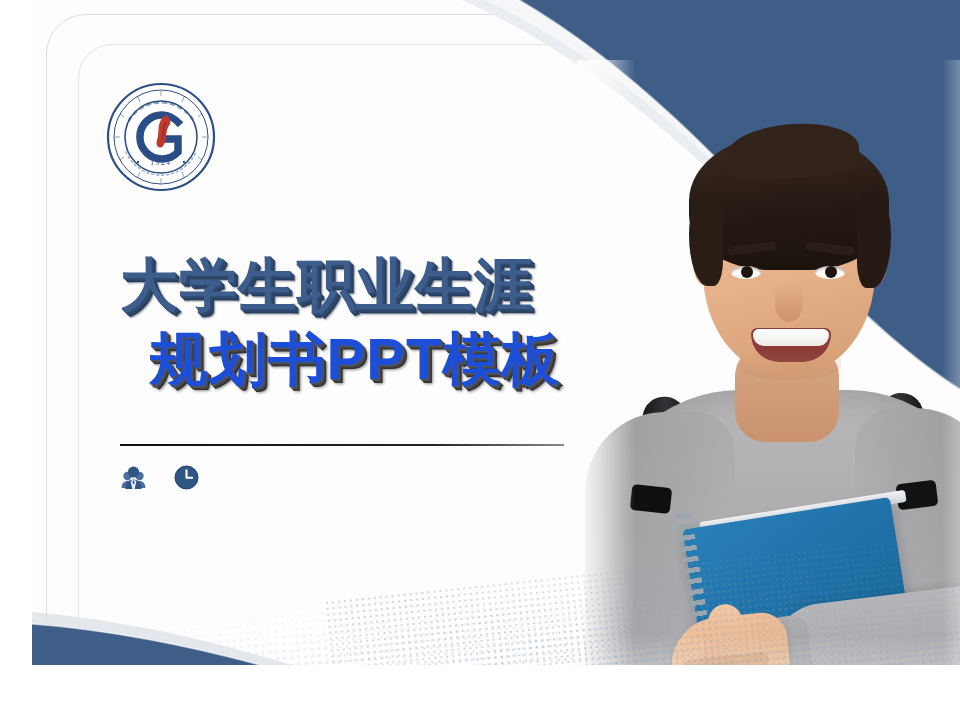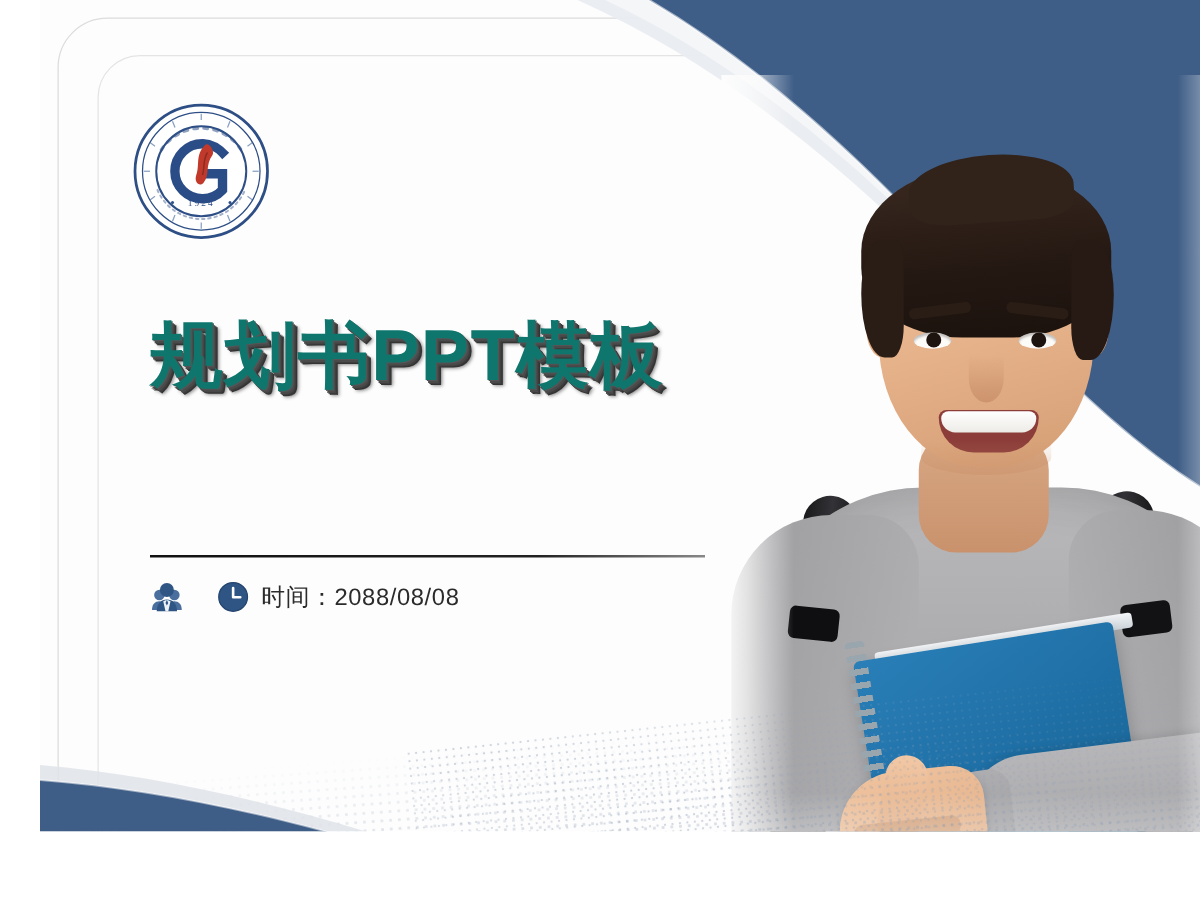--- a/index.html
+++ b/index.html
@@ -193,24 +193,25 @@
     letter-spacing:1px;
     white-space:nowrap;
   }
   .title-1 {
     color:#3d5e8c;
     text-shadow:
       1px 1px 0 #2f4a6e, 2px 2px 0 #2f4a6e, 3px 3px 0 #2b4365,
       4px 4px 0 #273c5b, 5px 5px 2px rgba(25,38,56,.55);
   }
   .title-2 {
-    color:#0f766e;
+    color:#1d4ed8;
     text-shadow:
       1px 1px 0 #555, 2px 2px 0 #4a4a4a, 3px 3px 0 #3e3e3e,
       4px 4px 0 #333, 5px 5px 3px rgba(0,0,0,.45);
+    text-align: center;
   }
 
   .divider {
     position:absolute; left:88px; top:444px; width:444px; height:2px;
     background:linear-gradient(90deg,#111 0%,#222 70%,#888 100%);
   }
 
   .meta-row {
     position:absolute; left:88px; top:464px;
     display:flex; align-items:center; gap:26px;
@@ -331,20 +332,21 @@
     <path d="M58,34 C50,42 54,50 51,58 C49,64 54,68 57,64 C62,58 58,50 64,42 C66,39 61,31 58,34 Z" fill="#c0392b"></path>
     <path d="M60,40 C56,46 58,52 56,58" fill="none" stroke="#8d2c20" stroke-width="1.2"></path>
 
     <text x="55" y="83" text-anchor="middle" font-size="7.5" letter-spacing="1.6" fill="#2e4f86" font-family="'Liberation Serif',serif">1924</text>
 
     <circle cx="32" cy="80" r="1.2" fill="#2e4f86"></circle>
     <circle cx="78" cy="80" r="1.2" fill="#2e4f86"></circle>
   </svg>
 
   <div class="title-block">
+    <div class="title-line title-1">大学生职业生涯</div>
     <div class="title-line title-2">规划书PPT模板</div>
   </div>
 
   <div class="divider"></div>
 
   <div class="meta-row">
 
     <div class="meta-item">
       <svg class="icon-people" width="27" height="27" viewBox="0 0 27 27">
         <circle cx="7.5" cy="12" r="4.2" fill="#4a6f9e"></circle>
@@ -357,18 +359,17 @@
         <path d="M13.5,15.8 L14.6,18.4 L13.5,20.4 L12.4,18.4 Z" fill="#2f5584"></path>
       </svg>
     </div>
 
     <div class="meta-item">
       <svg class="icon-clock" width="27" height="27" viewBox="0 0 27 27">
         <circle cx="13.5" cy="13.5" r="11.5" fill="#2f5584"></circle>
         <circle cx="13.5" cy="13.5" r="11.5" fill="none" stroke="#24456e" stroke-width="1"></circle>
         <path d="M13.5,6.4 L13.5,13.8 L19.2,13.8" fill="none" stroke="#ffffff" stroke-width="2.1" stroke-linecap="round" stroke-linejoin="round"></path>
       </svg>
-      <span class="meta-text">时间：2088/08/08</span>
     </div>
 
   </div>
 
 </div>
 
 </body></html>

